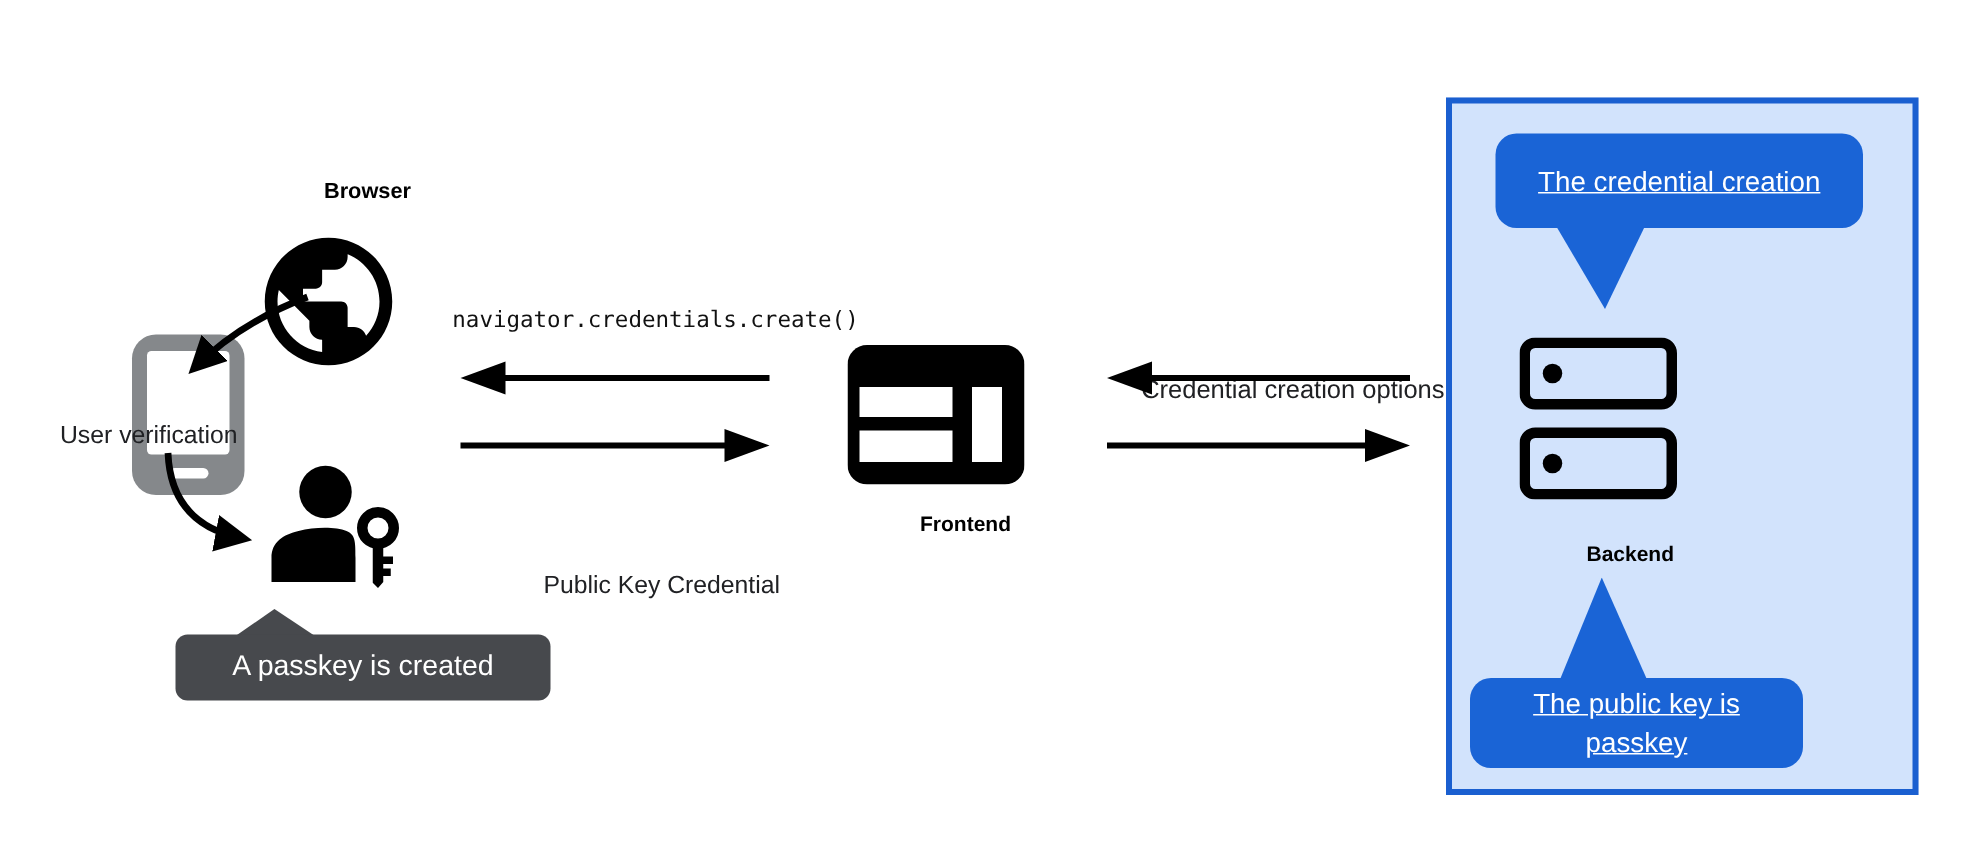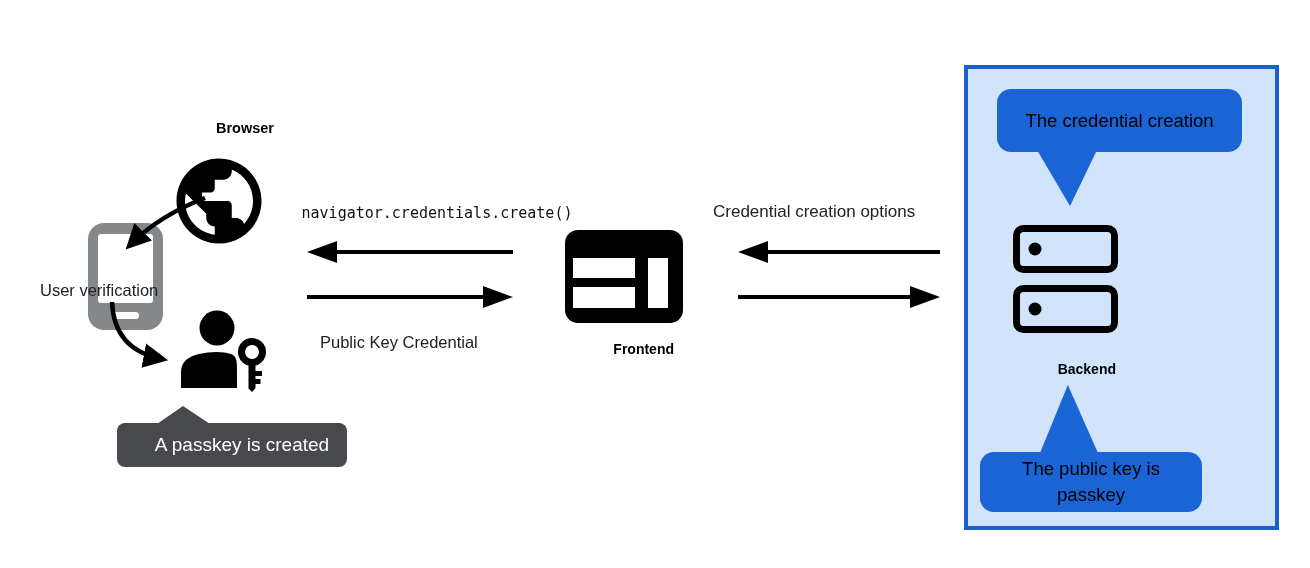--- a/index.html
+++ b/index.html
@@ -1,21 +1,21 @@
 <!DOCTYPE html>
 <html style="--bubble-blue: #1a64d6; --panel-border: #1a5fd0; --panel-fill: #d2e3fc; --tooltip-gray: #47494d; --phone-gray: #85888b; --ink: #202124; --icon-black: #000000; --white: #ffffff;"><head>
 <meta charset="utf-8">
 <style>
   html,body{margin:0;padding:0;background:#fff;}
   #canvas{
     position:relative;width:1310px;height:568px;background:#fff;overflow:hidden;
     font-family:"Liberation Sans",sans-serif;color:var(--ink,#202124);
   }
   .abs{position:absolute;}
-  .lbl{font-size:17px;color:var(--ink,#202124);text-align:left;white-space:nowrap;}
+  .lbl{font-size:17px;color:var(--ink,#202124);text-align:right;white-space:nowrap;margin-top:48px;}
   .lbl-bold{font-size:14.5px;font-weight:700;color:#000;text-align:right;white-space:nowrap;}
   .mono{font-family:"DejaVu Sans Mono",monospace;font-size:15px;color:#111;text-align:center;white-space:nowrap;}
 
   
   .h-arrow{position:absolute;height:22px;}
   .h-arrow .shaft{position:absolute;top:8.75px;height:4.5px;background:#000;}
   .h-arrow.point-left  .shaft{left:22px;right:0;}
   .h-arrow.point-right .shaft{left:0;right:22px;}
   .h-arrow .head{position:absolute;top:0;width:0;height:0;border-top:11px solid transparent;border-bottom:11px solid transparent;}
   .h-arrow.point-left  .head{left:0;border-right:30px solid #000;}
@@ -23,23 +23,23 @@
 
   
   .phone{background:var(--phone-gray,#85888b);border-radius:16px;}
   .phone .screen{position:absolute;left:10px;right:10px;top:11px;bottom:27px;background:#fff;border-radius:3px;}
   .phone .homebar{position:absolute;left:50%;transform:translateX(-50%);bottom:11px;width:26px;height:7px;border-radius:3.5px;background:#fff;}
 
   
   .panel{background:var(--panel-fill,#d2e3fc);border:4px solid var(--panel-border,#1a5fd0);box-sizing:border-box;}
 
   
-  .bubble{background:var(--bubble-blue,#1a64d6);color:#000000;border-radius:14px;
+  .bubble{background:var(--bubble-blue,#1a64d6);color:#ffffff;border-radius:14px;
           display:flex;flex-direction:column;align-items:center;justify-content:center;
-          font-size:18.5px;line-height:1.38;text-align:center;}
+          font-size:18.5px;line-height:1.38;text-align:center;text-decoration:underline;}
   .tail{background:var(--bubble-blue,#1a64d6);}
   .tail-down{clip-path:polygon(0 0,100% 0,55% 100%);}
   .tail-up-blue{clip-path:polygon(48% 0,100% 100%,0 100%);}
 
   
   .tooltip{background:var(--tooltip-gray,#47494d);color:#fff;border-radius:8px;
            display:flex;align-items:center;justify-content:center;font-size:19px;}
   .tooltip-tail{background:var(--tooltip-gray,#47494d);clip-path:polygon(49% 0,100% 100%,0 100%);}
 
   svg{display:block;}
@@ -77,21 +77,21 @@
     <defs>
       <marker id="ah" viewBox="0 0 10 10" refX="7.5" refY="5" markerWidth="5.5" markerHeight="5.5" orient="auto">
         <path d="M0,0 L10,5 L0,10 z" fill="#000"></path>
       </marker>
     </defs>
     <path d="M205,198 Q160,215 130,245" fill="none" stroke="#000" stroke-width="4.5" marker-end="url(#ah)"></path>
     <path d="M112,302 Q114,350 162,359" fill="none" stroke="#000" stroke-width="4.5" marker-end="url(#ah)"></path>
   </svg>
 
   <div class="abs tooltip-tail" style="left:157px;top:406px;width:53px;height:18px;"></div>
-  <div class="abs tooltip" style="left:117px;top:423px;width:210px;height:44px;padding-left:20px;">A passkey is created</div>
+  <div class="abs tooltip" style="left:117px;top:423px;width:250px;height:44px;">A passkey is created</div>
 
   <div class="abs mono" style="left:287px;top:204px;width:300px;">navigator.credentials.create()</div>
 
   <div class="h-arrow point-left" style="left:307px;top:241px;width:206px;">
     <div class="shaft"></div>
     <div class="head"></div>
   </div>
 
   <div class="h-arrow point-right" style="left:307px;top:286px;width:206px;">
     <div class="shaft"></div>

